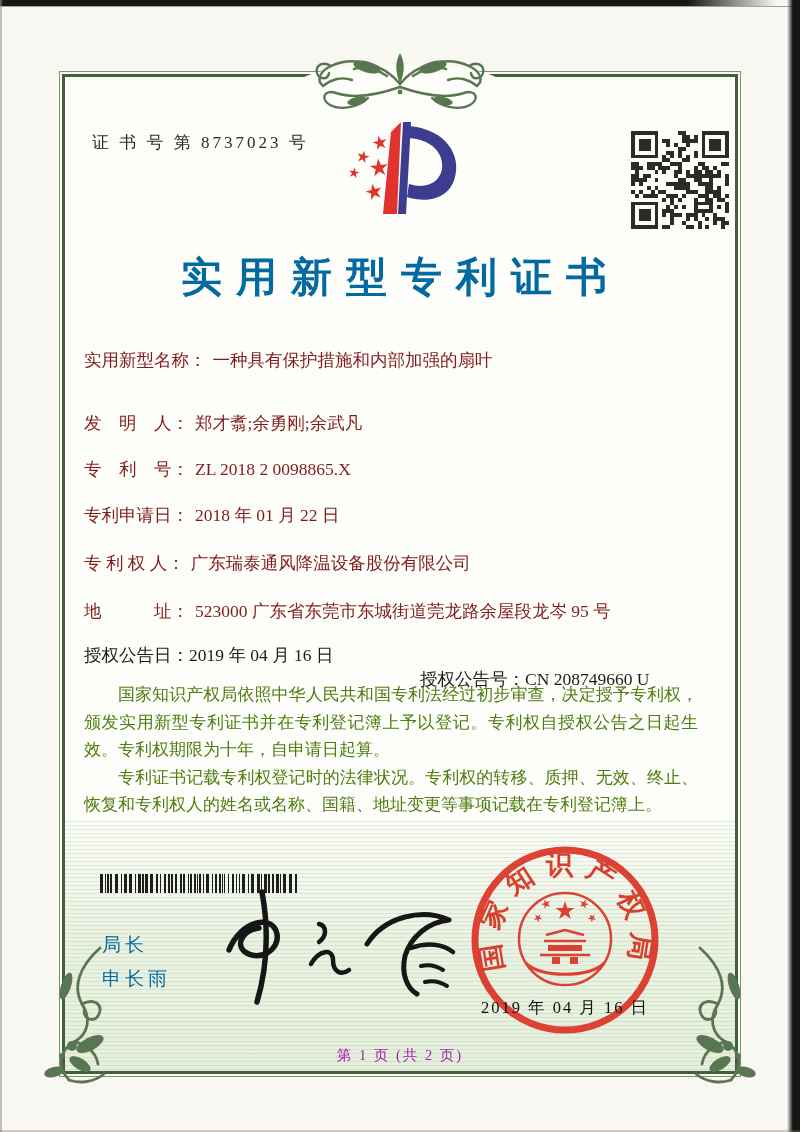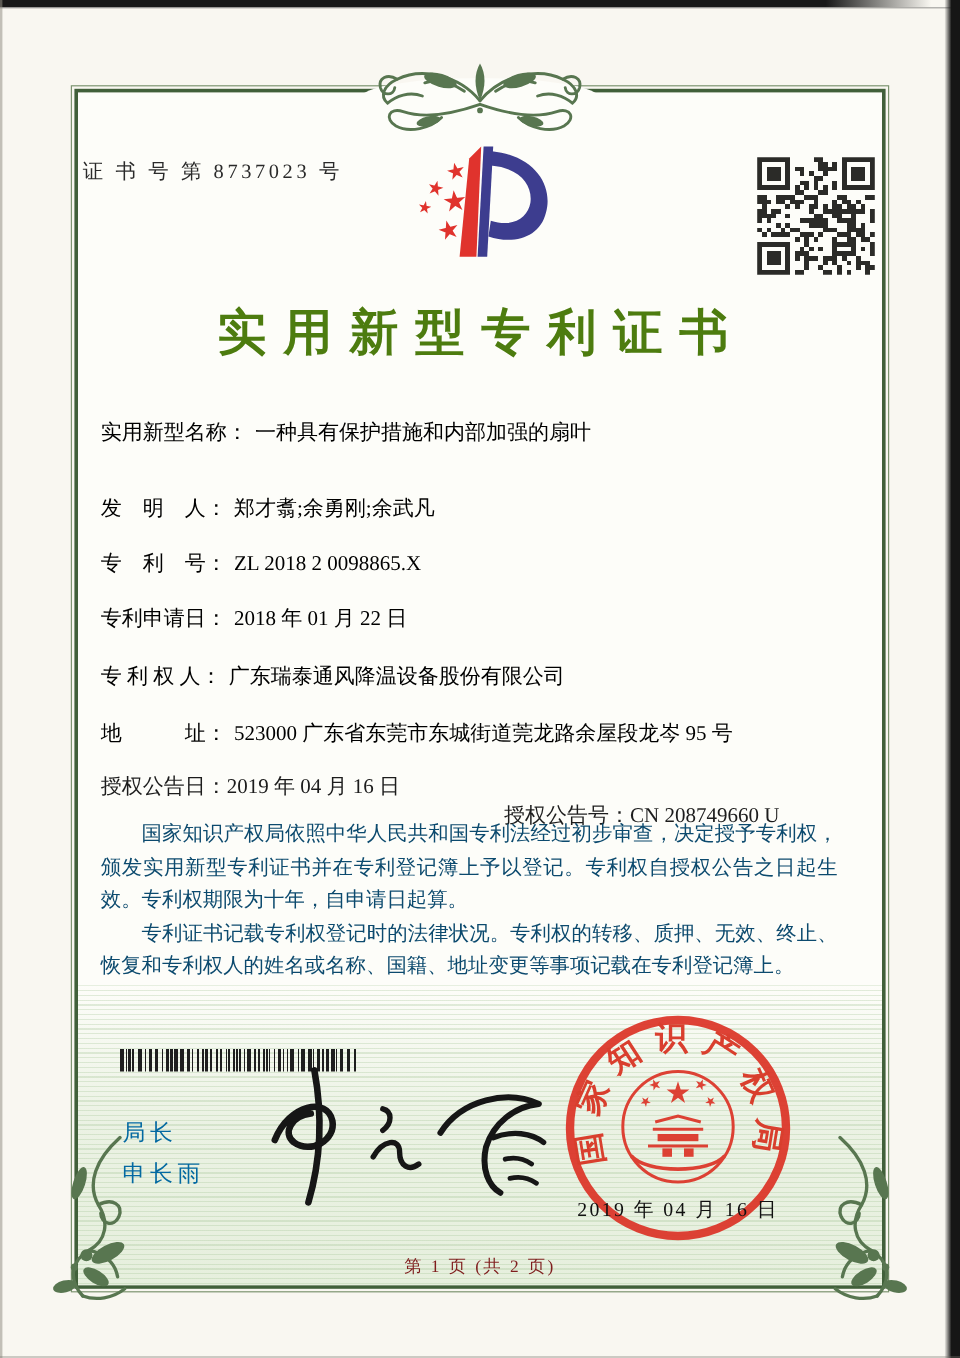--- a/index.html
+++ b/index.html
@@ -12,45 +12,45 @@
          border:3px solid #41603a;outline:1px solid #7d9471;outline-offset:2px;
          background:#fdfdf9;}
   .tint{position:absolute;left:0;right:0;bottom:0;height:250px;
         background:
           repeating-linear-gradient(180deg, rgba(160,194,146,.30) 0 1px, rgba(255,255,255,0) 1px 4px),
           linear-gradient(180deg, rgba(232,240,224,0) 0%, rgba(232,240,224,.85) 45%, #e6efdd 100%);}
 
   .abs{position:absolute;}
   .ornament{color:#587650;}
 
-  #cert-number{left:69px;top:131px;font-size:17px;letter-spacing:3px;color:#2a2a2a;}
+  #cert-number{left:92px;top:131px;font-size:17px;letter-spacing:3px;color:#2a2a2a;}
 
   #title{left:0;top:250px;width:788px;text-align:center;font-size:41px;font-weight:bold;
-         letter-spacing:14px;text-indent:14px;color:#4d7c0f;}
-
-  .field{left:84px;font-size:17.5px;color:#000000;white-space:nowrap;}
+         letter-spacing:14px;text-indent:14px;color:#0369a1;}
+
+  .field{left:84px;font-size:17.5px;color:#7f1d1d;white-space:nowrap;}
   .field .lab{display:inline-block;}
   .field .val{margin-left:6px;}
   .f0{top:348px;} .f1{top:411px;} .f2{top:457px;} .f3{top:503px;}
   .f4{top:551px;} .f5{top:599px;}
   #grant-row{left:84px;top:643px;font-size:17.5px;white-space:nowrap;}
   #grant-no-pair{position:absolute;left:336px;top:0;white-space:nowrap;margin-top:24px;}
 
   #paras{left:84px;top:681px;width:614px;font-size:17px;line-height:27.5px;
-         text-align:justify;color:#0c4a6e;}
+         text-align:justify;color:#4d7c0f;}
   #paras p{margin:0;text-indent:2em;}
 
   #barcode{left:100px;top:874px;width:198px;height:19px;}
   #officer{left:102px;top:928px;font-size:19px;line-height:34px;letter-spacing:4px;color:#0369a1;}
   #signature{left:215px;top:886px;}
   #seal{left:468px;top:843px;}
   #seal-date{left:462px;top:997px;width:206px;text-align:center;font-size:16.5px;
              letter-spacing:2px;color:#111;}
   #page-info{left:62px;top:1046px;width:676px;text-align:center;font-size:14.5px;
-             letter-spacing:2px;color:#7f1d1d;}
+             letter-spacing:2px;color:#a21caf;}
   #back-note{left:0;top:1094px;width:800px;text-align:center;font-size:17px;
              letter-spacing:5px;color:#333;}
 
   
   .scan-top{left:0;top:0;width:800px;height:6px;
             background:linear-gradient(90deg,#181818 0 86%, rgba(24,24,24,0) 97%);}
   .scan-top2{left:0;top:6px;width:800px;height:1px;background:rgba(80,80,80,.5);}
   .scan-right{right:0;top:0;width:13px;height:1132px;
               background:linear-gradient(90deg, rgba(20,20,20,0) 0, #161616 45%);}
   .scan-left{left:0;top:0;width:2px;height:1132px;background:rgba(150,146,134,.55);}

